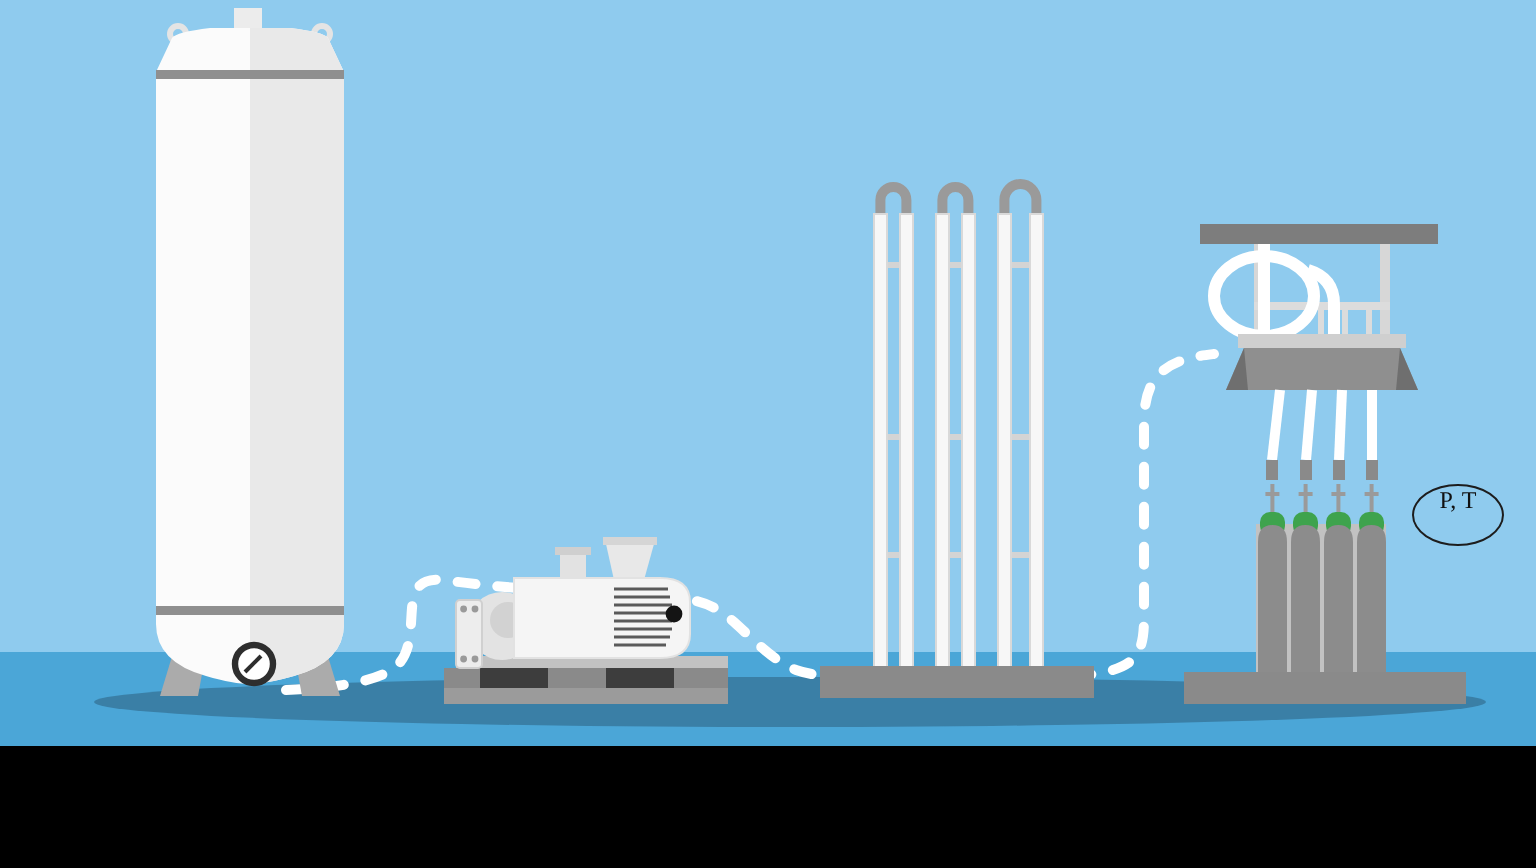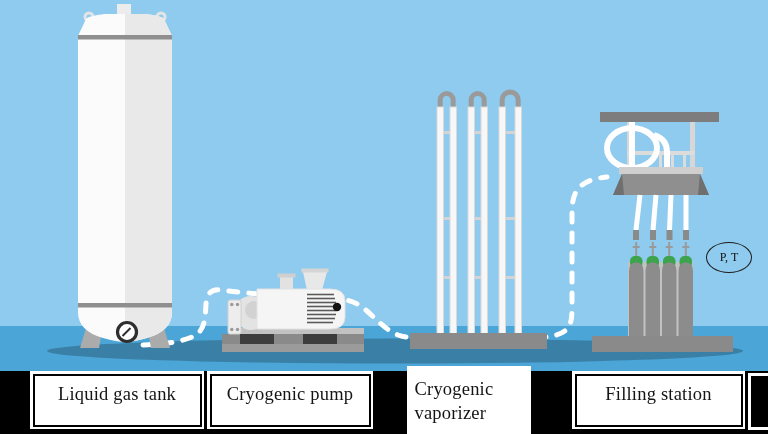--- a/index.html
+++ b/index.html
@@ -10,21 +10,21 @@
   
   #scene{
     position:absolute;left:0;top:0;width:768px;height:373px;
     background:#8FCBEE;
   }
   #scene svg{position:absolute;left:0;top:0;}
   
   .pt-badge{
     position:absolute;left:706px;top:242px;width:44px;height:29px;
     border:1.6px solid #1d1d1d;border-radius:50%;
-    display:flex;align-items:center;justify-content:center;
+    display:flex;justify-content:center;
     font-size:12px;color:#111;background:transparent;
   }
   
   #label-strip{
     position:absolute;left:0;top:371px;width:768px;height:63px;
     background:#000;
   }
   .label-box{
     position:absolute;background:#fff;box-sizing:border-box;padding:2.5px;
   }
@@ -224,30 +224,13 @@
 
         <rect x="592" y="336" width="141" height="16" fill="#8A8A8A"></rect>
       </g>
     </svg>
 
     <div class="pt-badge">
       <span>P, T</span>
     </div>
   </div>
 
-  <div id="label-strip">
-    <div class="label-box" id="box-tank">
-      <div class="inner">Liquid gas tank</div>
-    </div>
-    <div class="label-box" id="box-pump">
-      <div class="inner">Cryogenic pump</div>
-    </div>
-    <div class="label-box no-border" id="box-vapor">
-      <div class="inner">Cryogenic vaporizer</div>
-    </div>
-    <div class="label-box" id="box-fill">
-      <div class="inner">Filling station</div>
-    </div>
-    <div id="box-edge">
-      <div class="inner-black"></div>
-    </div>
-  </div>
 </div>
 
 </body></html>

